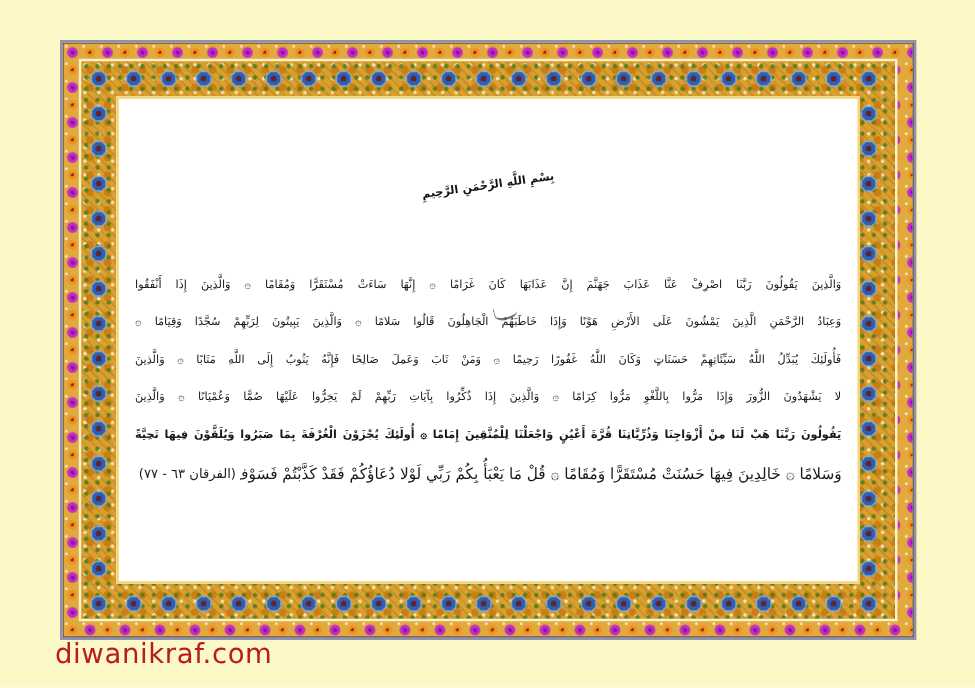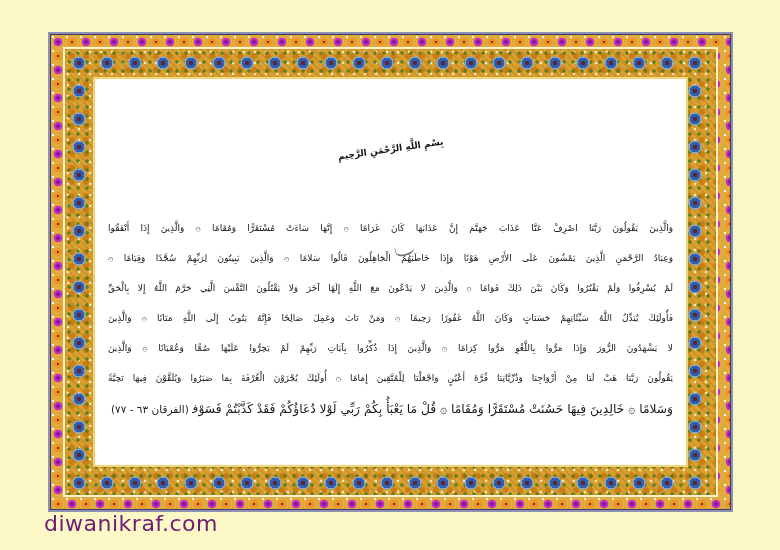--- a/index.html
+++ b/index.html
@@ -76,39 +76,38 @@
     display:flex;justify-content:space-between;align-items:center;
     text-align-last:auto;
   }
   .verse-line.last .vtext{white-space:nowrap;overflow:hidden;}
   .verse-ref{
     font-size:10.5px;color:#222;white-space:nowrap;
     border:1px solid transparent;padding:0 2px;flex:0 0 auto;
   }
   .watermark{
     position:absolute;left:44px;top:511px;
-    font-size:22px;letter-spacing:.5px;color:#701a75;
+    font-size:22px;letter-spacing:.5px;color:#b91c1c;
   }
 </style>
 </head>
 <body>
 
 <div class="frame">
   <div class="band-outer"></div>
   <div class="band-main"></div>
   <div class="panel">
     <div class="bismillah fit" style="font-size: 9px;">بِسْمِ اللَّهِ الرَّحْمَنِ الرَّحِيمِ</div>
     <div class="seal"></div>
     <div class="verse-block">
       <div class="verse-line fit" style="font-size: 9px;">وَالَّذِينَ يَقُولُونَ رَبَّنَا اصْرِفْ عَنَّا عَذَابَ جَهَنَّمَ إِنَّ عَذَابَهَا كَانَ غَرَامًا ۞ إِنَّهَا سَاءَتْ مُسْتَقَرًّا وَمُقَامًا ۞ وَالَّذِينَ إِذَا أَنْفَقُوا</div>
       <div class="verse-line fit" style="font-size: 9px;">وَعِبَادُ الرَّحْمَنِ الَّذِينَ يَمْشُونَ عَلَى الأَرْضِ هَوْنًا وَإِذَا خَاطَبَهُمُ الْجَاهِلُونَ قَالُوا سَلامًا ۞ وَالَّذِينَ يَبِيتُونَ لِرَبِّهِمْ سُجَّدًا وَقِيَامًا ۞</div>
-      <div class="verse-line fit" style="font-size: 9px;">لَمْ يُسْرِفُوا وَلَمْ يَقْتُرُوا وَكَانَ بَيْنَ ذَلِكَ قَوَامًا ۞ وَالَّذِينَ لا يَدْعُونَ مَعَ اللَّهِ إِلَهًا آخَرَ وَلا يَقْتُلُونَ النَّفْسَ الَّتِي حَرَّمَ اللَّهُ إِلا بِالْحَقِّ</div>
       <div class="verse-line fit" style="font-size: 9px;">فَأُولَئِكَ يُبَدِّلُ اللَّهُ سَيِّئَاتِهِمْ حَسَنَاتٍ وَكَانَ اللَّهُ غَفُورًا رَحِيمًا ۞ وَمَنْ تَابَ وَعَمِلَ صَالِحًا فَإِنَّهُ يَتُوبُ إِلَى اللَّهِ مَتَابًا ۞ وَالَّذِينَ</div>
       <div class="verse-line fit" style="font-size: 9px;">لا يَشْهَدُونَ الزُّورَ وَإِذَا مَرُّوا بِاللَّغْوِ مَرُّوا كِرَامًا ۞ وَالَّذِينَ إِذَا ذُكِّرُوا بِآيَاتِ رَبِّهِمْ لَمْ يَخِرُّوا عَلَيْهَا صُمًّا وَعُمْيَانًا ۞ وَالَّذِينَ</div>
-      <div class="verse-line fit" style="font-size: 9px;">يَقُولُونَ رَبَّنَا هَبْ لَنَا مِنْ أَزْوَاجِنَا وَذُرِّيَّاتِنَا قُرَّةَ أَعْيُنٍ وَاجْعَلْنَا لِلْمُتَّقِينَ إِمَامًا ۞ أُولَئِكَ يُجْزَوْنَ الْغُرْفَةَ بِمَا صَبَرُوا وَيُلَقَّوْنَ فِيهَا تَحِيَّةً</div>
+      <div class="verse-line fit" style="font-size: 9px; font-weight: bold;">يَقُولُونَ رَبَّنَا هَبْ لَنَا مِنْ أَزْوَاجِنَا وَذُرِّيَّاتِنَا قُرَّةَ أَعْيُنٍ وَاجْعَلْنَا لِلْمُتَّقِينَ إِمَامًا ۞ أُولَئِكَ يُجْزَوْنَ الْغُرْفَةَ بِمَا صَبَرُوا وَيُلَقَّوْنَ فِيهَا تَحِيَّةً</div>
       <div class="verse-line last">
         <span class="vtext fit" style="font-size: 12.25px;">وَسَلامًا ۞ خَالِدِينَ فِيهَا حَسُنَتْ مُسْتَقَرًّا وَمُقَامًا ۞ قُلْ مَا يَعْبَأُ بِكُمْ رَبِّي لَوْلا دُعَاؤُكُمْ فَقَدْ كَذَّبْتُمْ فَسَوْفَ يَكُونُ لِزَامًا ۞</span>
         <span class="verse-ref">(الفرقان ٦٣ - ٧٧)</span>
       </div>
     </div>
   </div>
 </div>
 
 <div class="watermark">diwanikraf.com</div>
 

